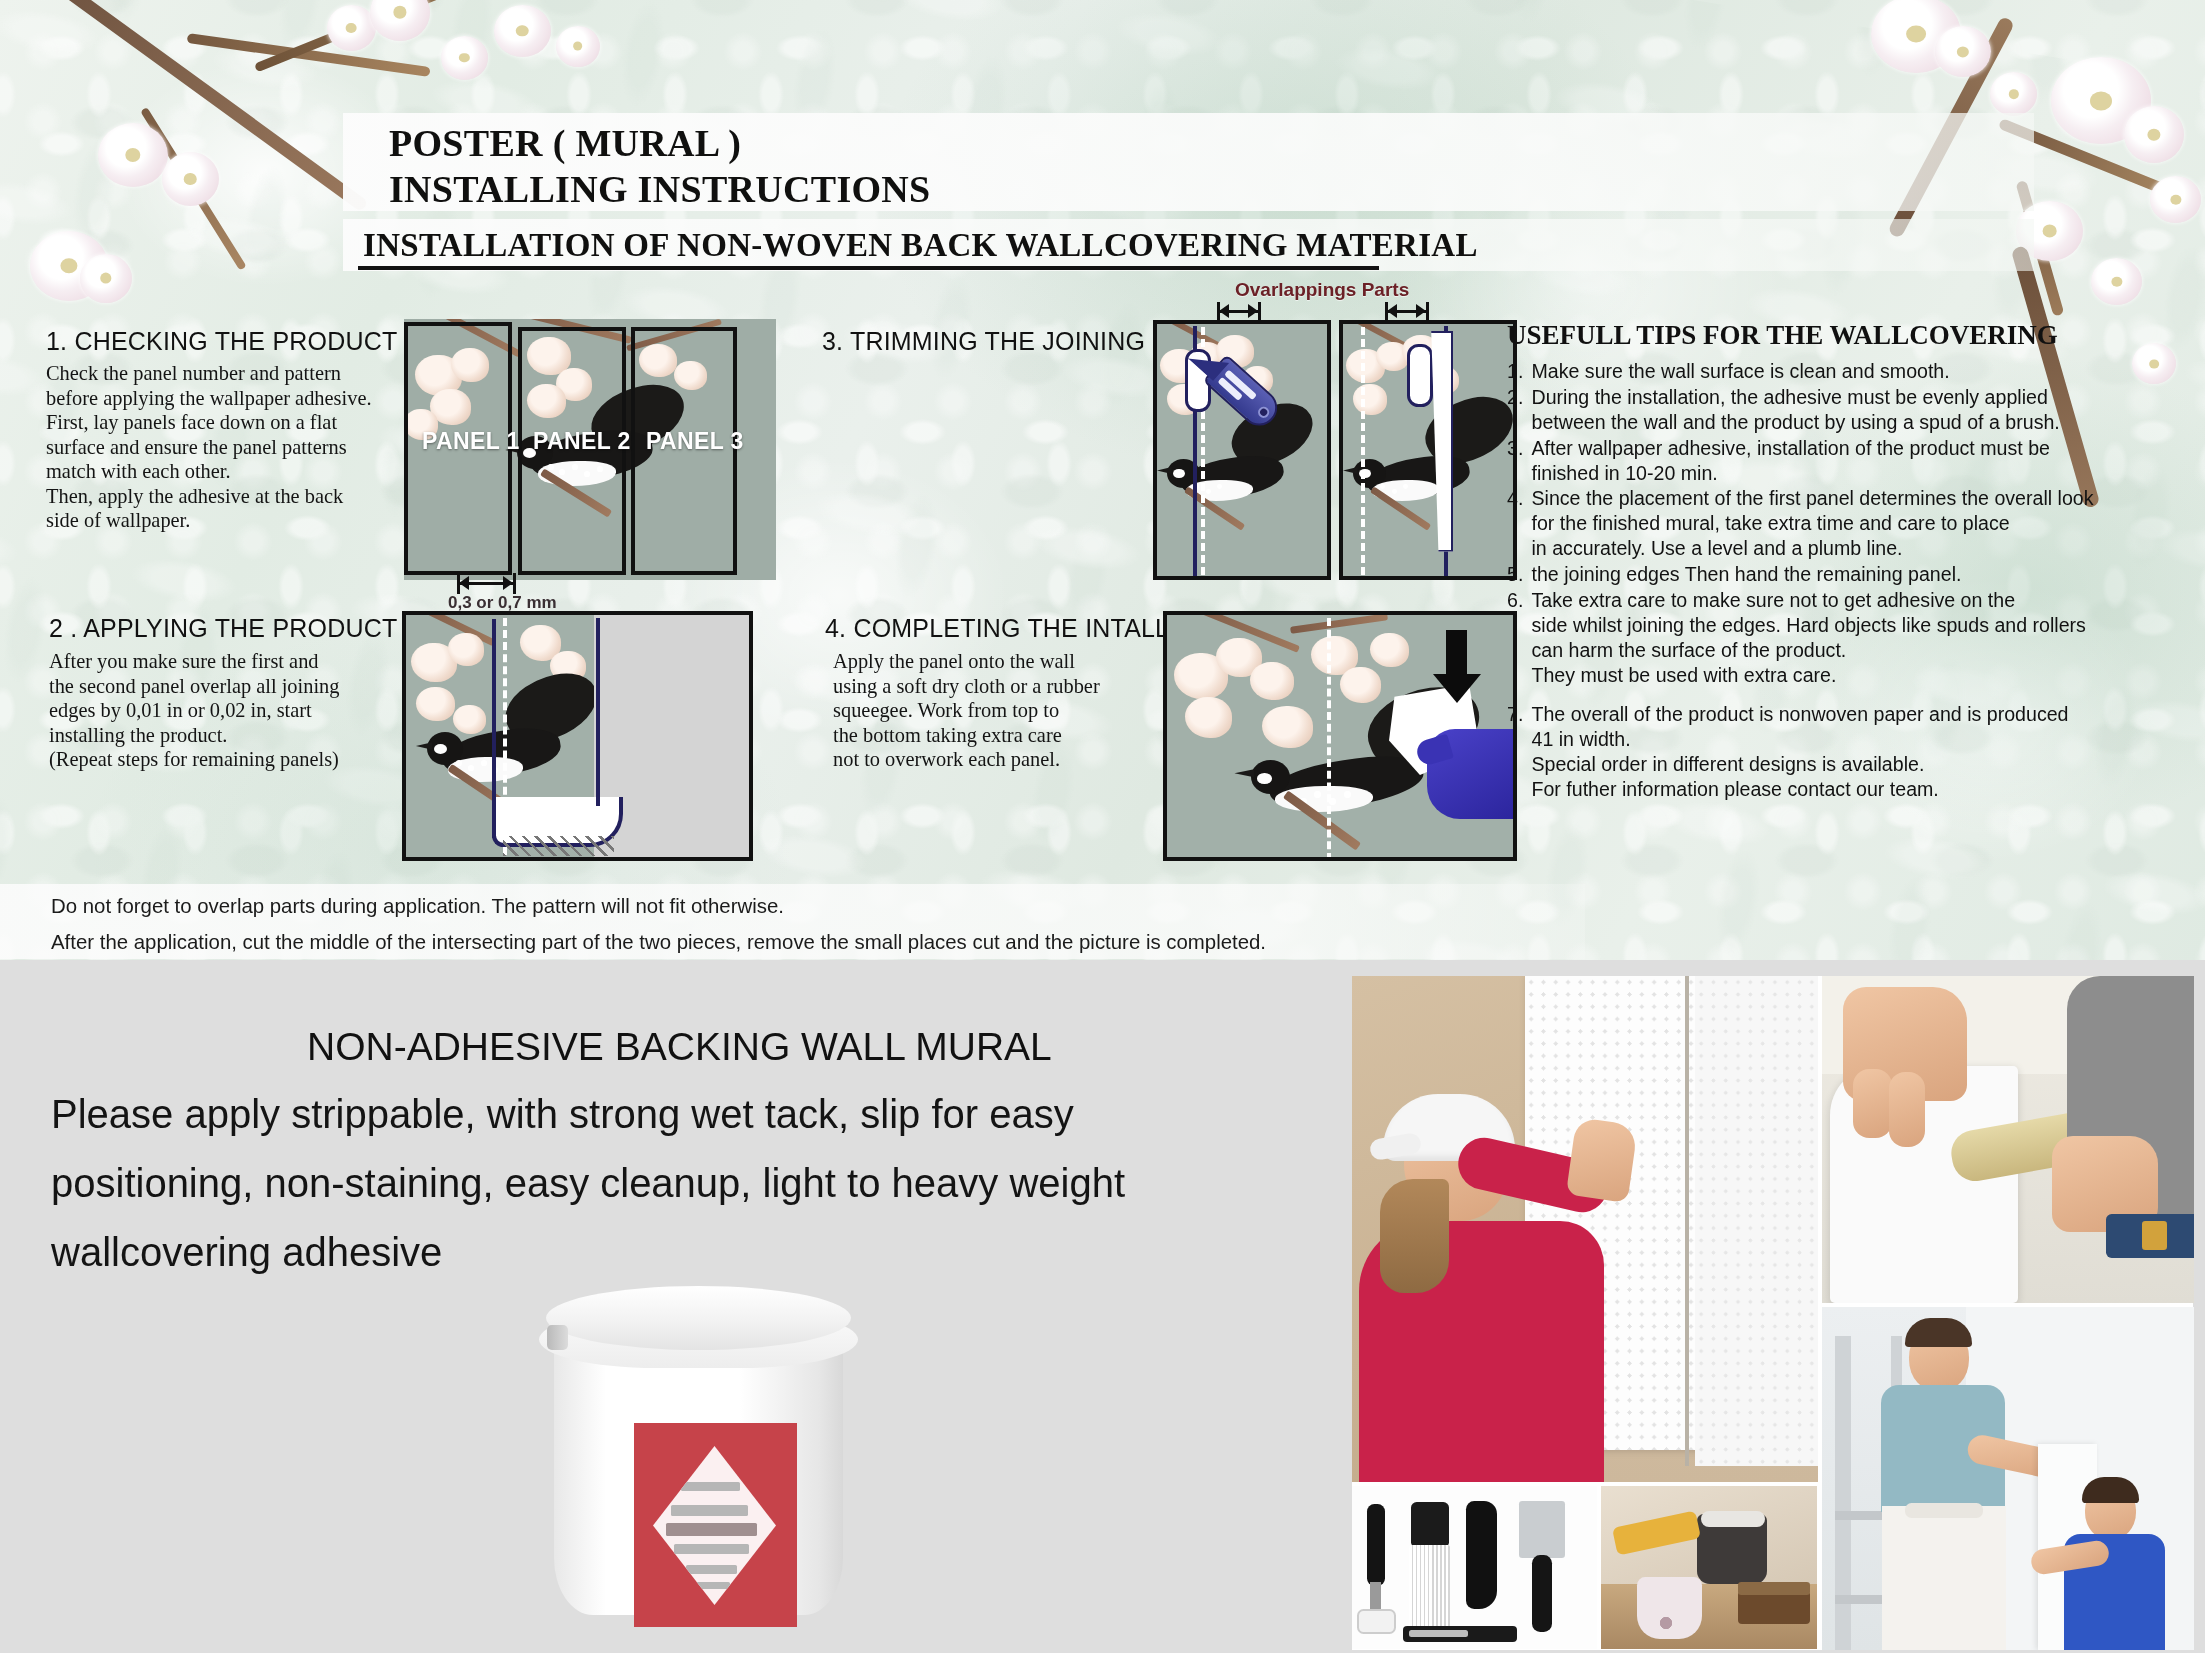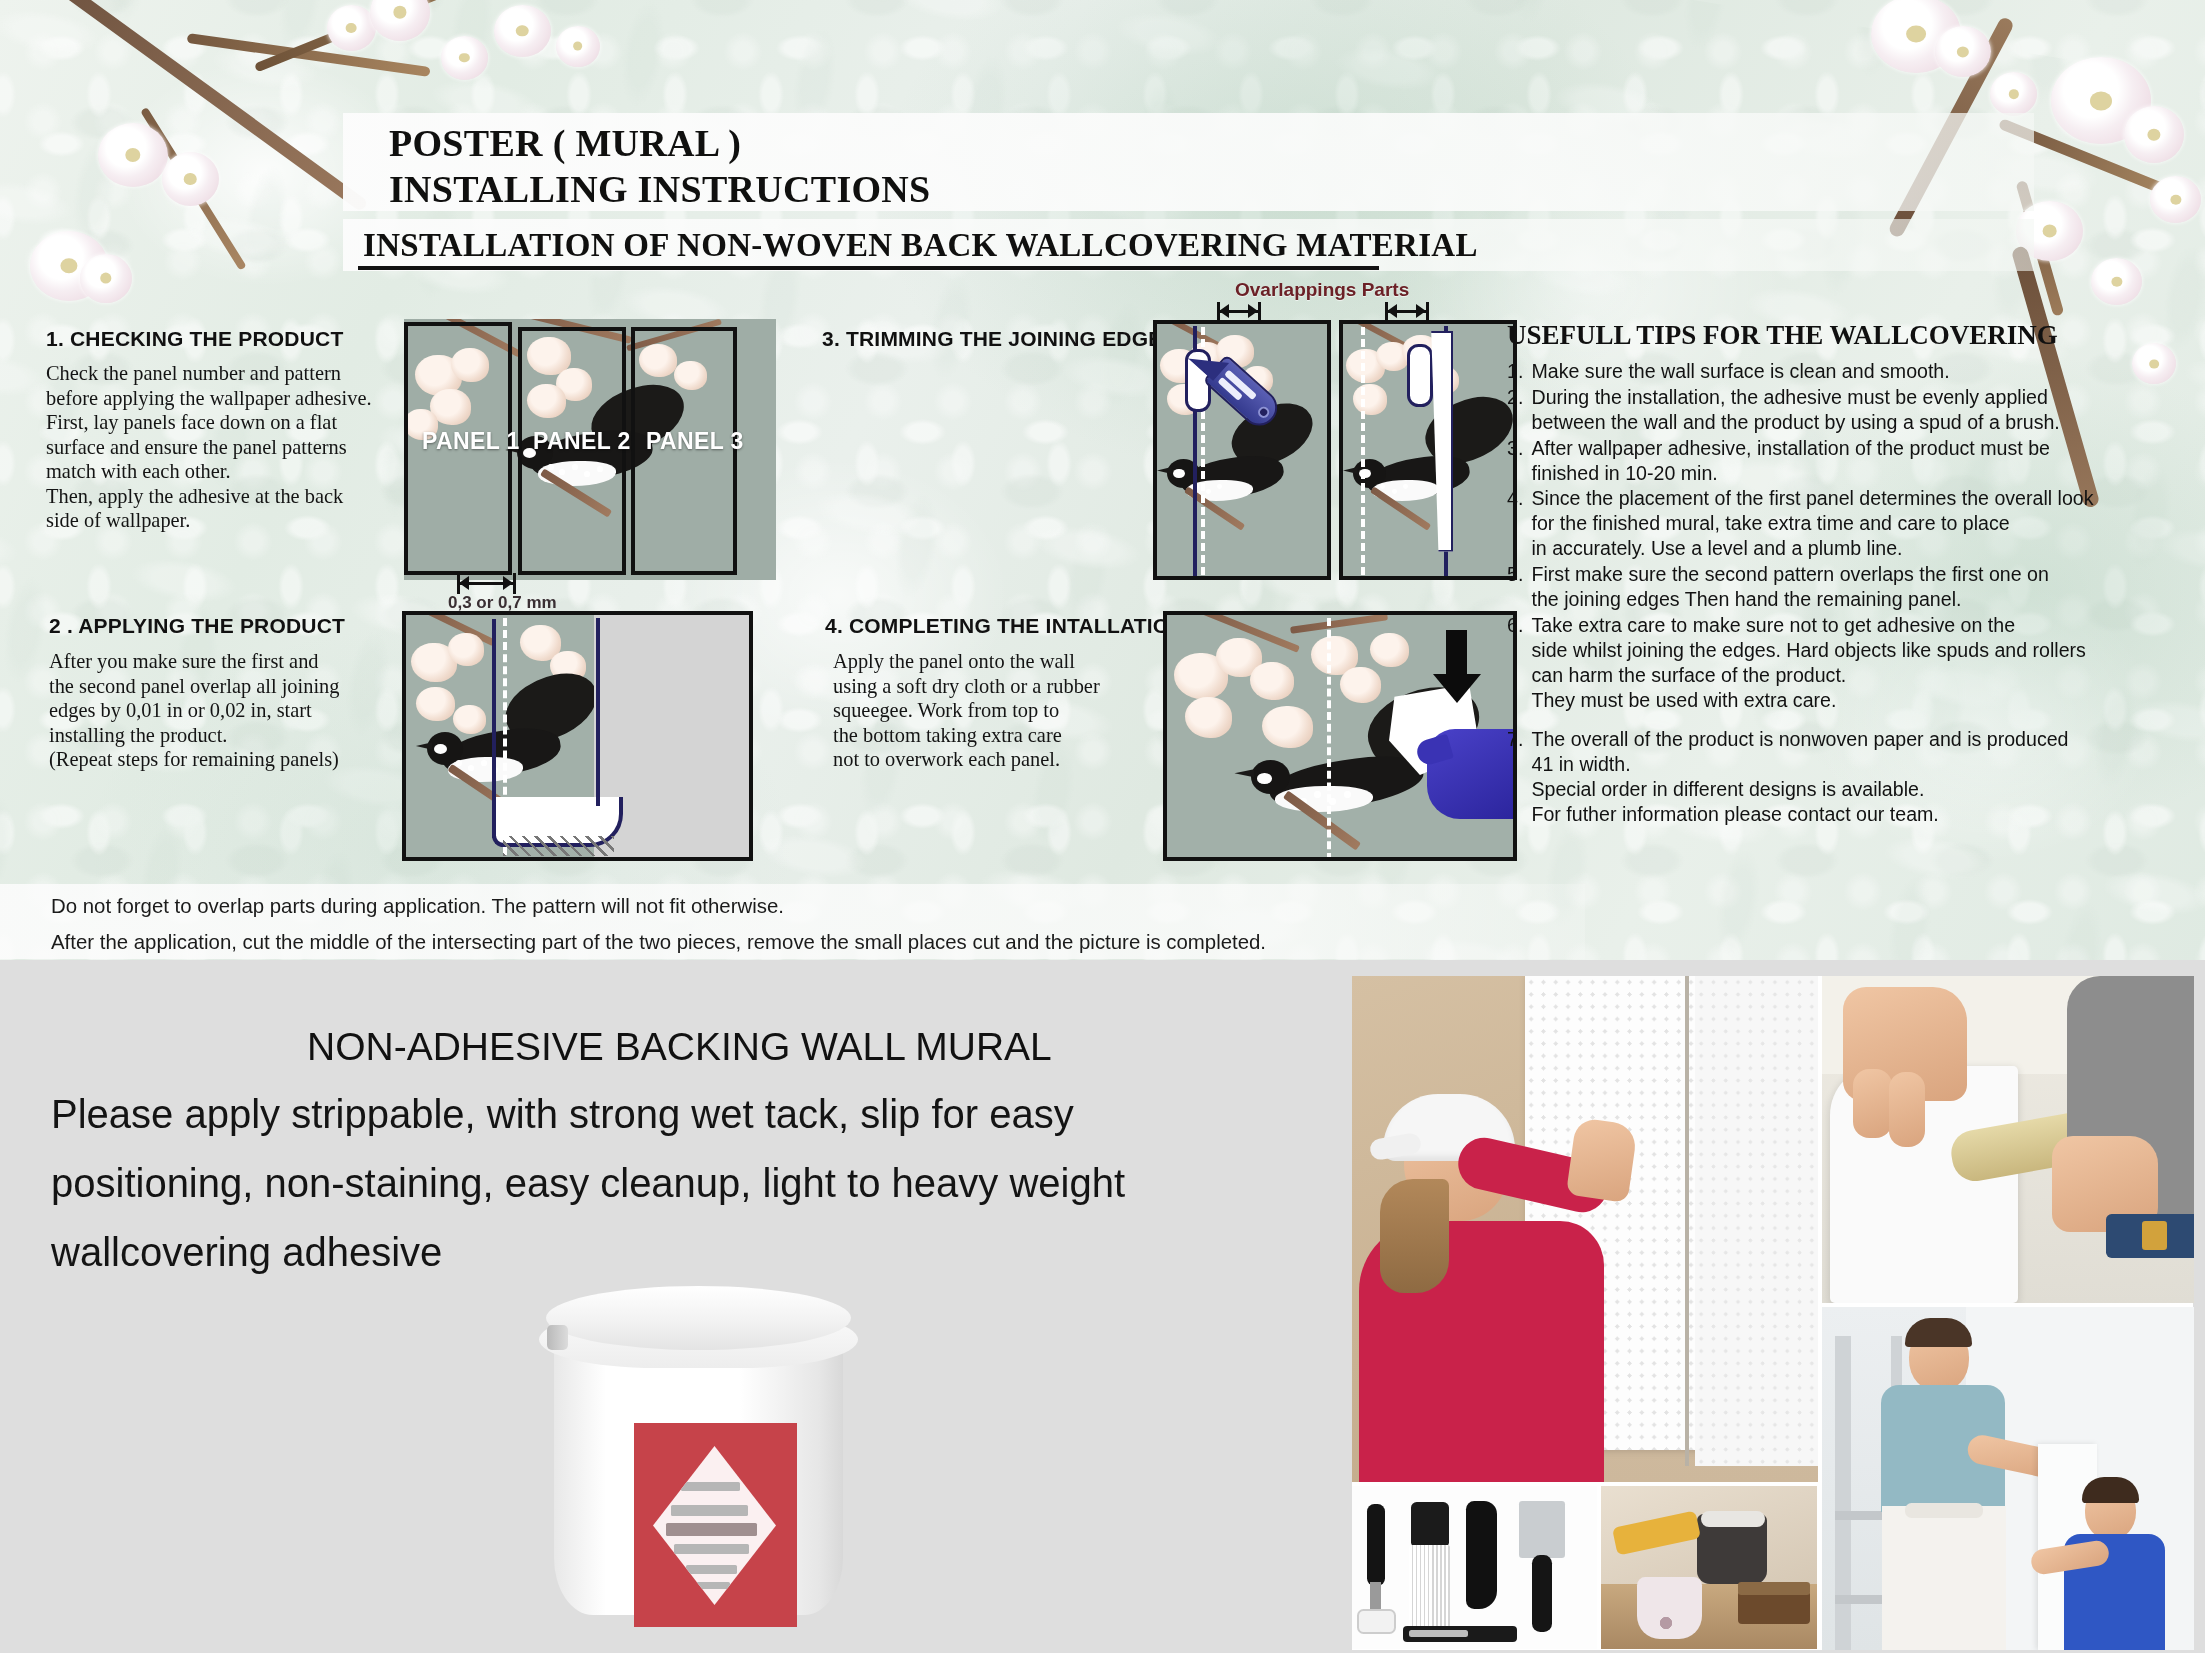--- a/index.html
+++ b/index.html
@@ -58,21 +58,21 @@
   #subPlate{position:absolute;left:343px;top:219px;width:1691px;height:52px;
     background:linear-gradient(90deg,rgba(252,252,252,.95),rgba(248,250,248,.82) 72%,rgba(243,247,243,.58));}
   .ttl{position:absolute;font-family:"Liberation Serif",serif;font-weight:bold;color:#10100f;
     letter-spacing:0.3px;white-space:nowrap;}
   #t1{left:389px;top:121px;font-size:38px;}
   #t2{left:389px;top:167px;font-size:38px;}
   #t3{left:363px;top:227px;font-size:33px;}
   #t3rule{position:absolute;left:358px;top:266px;width:1021px;height:4.1px;background:#121212;}
 
   
-  .step-h{position:absolute;font-size:21px;font-weight:bold;color:#111;letter-spacing:0.2px;white-space:nowrap;}
+  .step-h{position:absolute;font-size:25px;font-weight:normal;color:#111;letter-spacing:0.2px;white-space:nowrap;}
   .step-b{position:absolute;font-size:20.4px;line-height:24.5px;color:#141414;}
   .step-b div{white-space:nowrap;font-family:Liberation Serif, serif;}
 
   
   .dwrap{position:absolute;box-sizing:border-box;}
   .petal{position:absolute;border-radius:50% 50% 45% 55%;
     background:radial-gradient(circle at 42% 38%, #fdf3ec 0 40%, #f0dbcd 66%, #dfc0ad 100%);}
   .twig{position:absolute;background:linear-gradient(90deg,#7d5a46,#a07a5f);border-radius:2.5px;}
   .bird{position:absolute;}
   .bird .body{position:absolute;background:#181716;border-radius:50% 42% 48% 50%;}
@@ -468,21 +468,20 @@
         <div class="num">4.</div>
         <div class="txt">
           <div>Since the placement of the first panel determines the overall look</div>
           <div>for the finished mural, take extra time and care to place</div>
           <div>in accurately. Use a level and a plumb line.</div>
         </div>
       </div>
       <div class="ti">
         <div class="num">5.</div>
         <div class="txt">
-          <div>First make sure the second pattern overlaps the first one on</div>
           <div>the joining edges Then hand the remaining panel.</div>
         </div>
       </div>
       <div class="ti">
         <div class="num">6.</div>
         <div class="txt">
           <div>Take extra care to make sure not to get adhesive on the</div>
           <div>side whilst joining the edges. Hard objects like spuds and rollers</div>
           <div>can harm the surface of the product.</div>
           <div>They must be used with extra care.</div>

